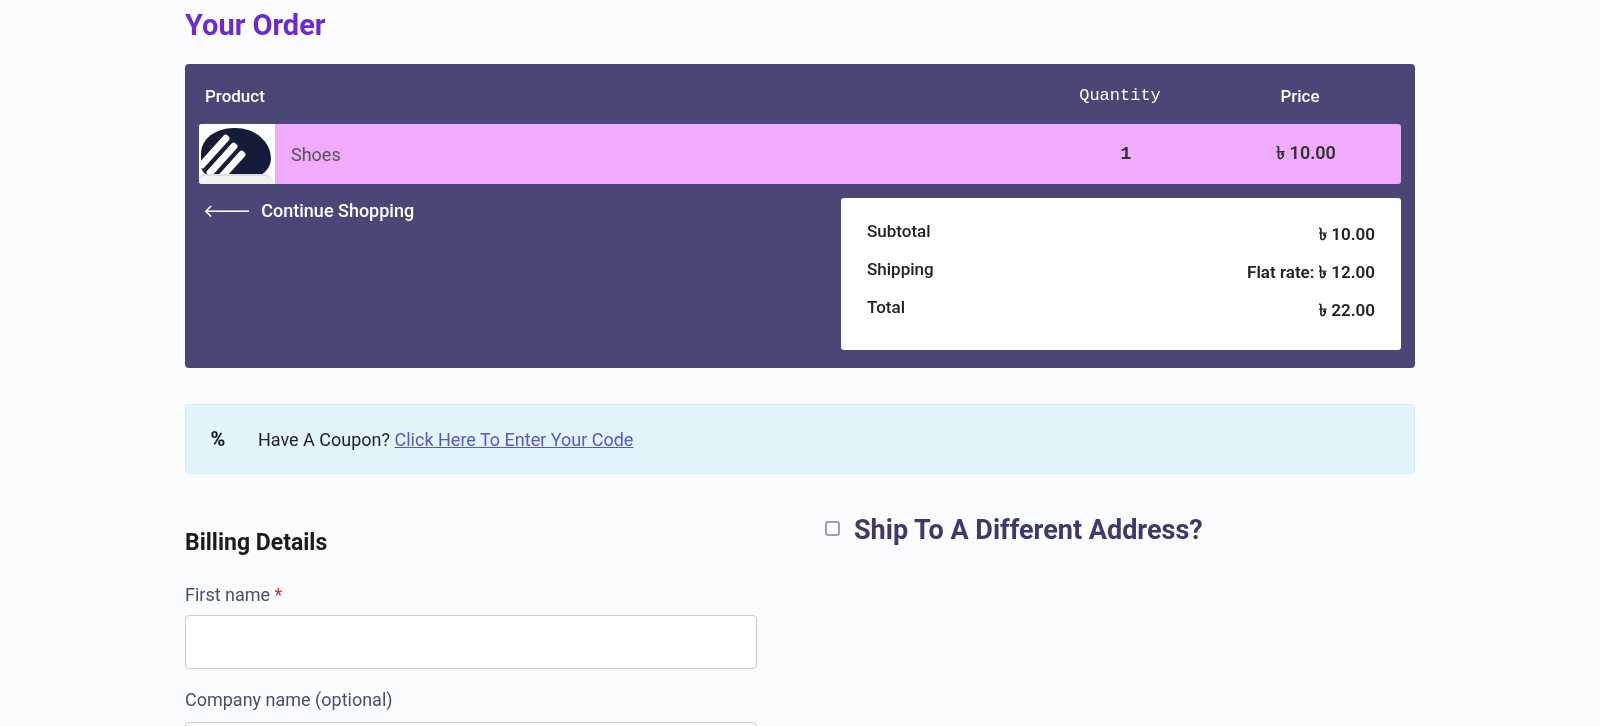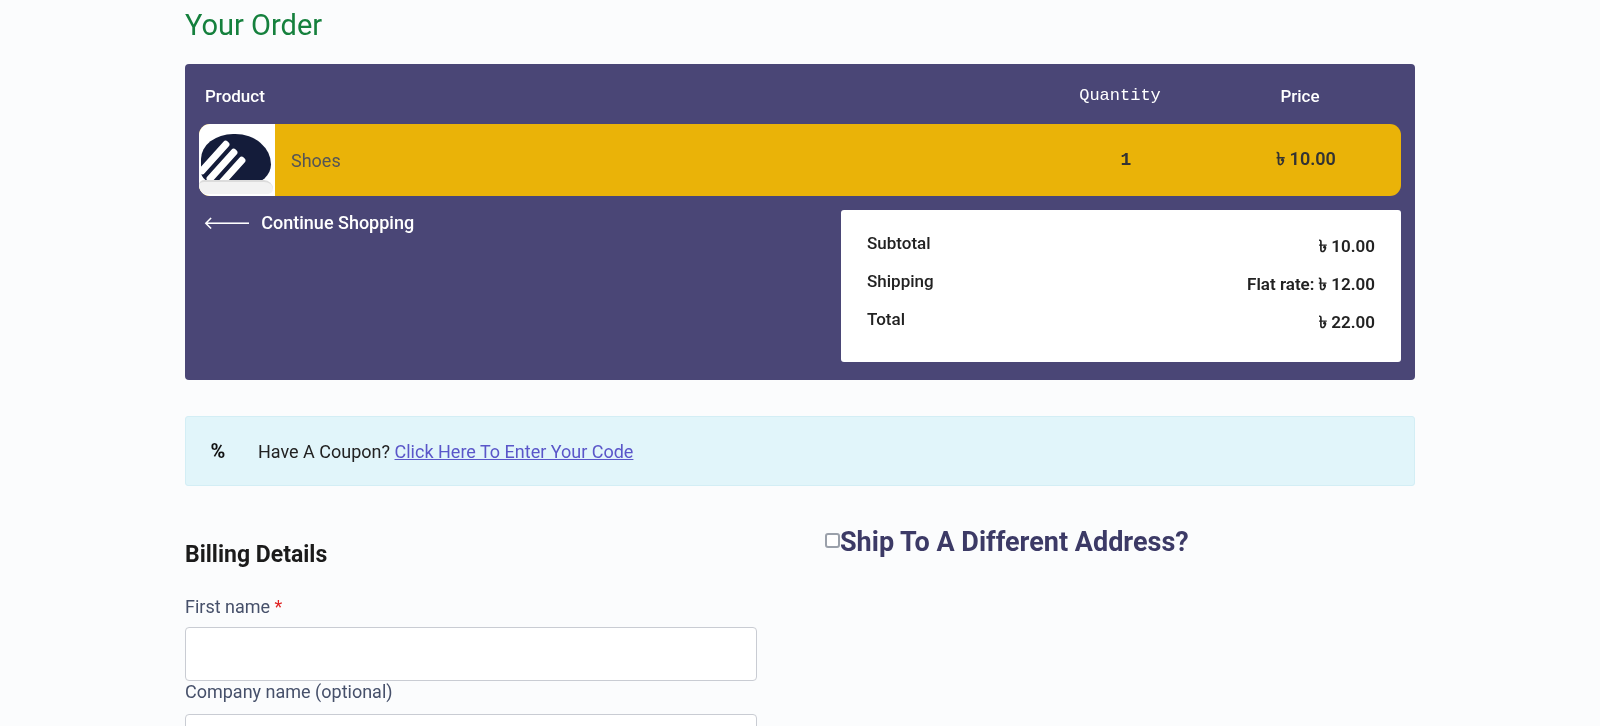--- a/index.html
+++ b/index.html
@@ -11,47 +11,47 @@
     min-height: 726px;
     overflow: hidden;
   }
   .container {
     width: 1230px;
     margin: 0 auto;
     padding-top: 8px;
   }
   h1.section-title {
     font-size: 29px;
-    font-weight: 400;
-    color: #15803d;
+    font-weight: 700;
+    color: #6d28d9;
     margin-bottom: 22px;
   }
   
   .order-panel {
     background: #4a4676;
     border-radius: 4px;
     padding: 14px 14px 18px 14px;
     position: relative;
   }
   .order-head {
     display: flex;
     color: #fff;
     font-size: 17px;
     font-weight: 500;
     padding: 8px 6px 18px 6px;
   }
   .col-product { flex: 1 1 auto; }
   .col-qty { width: 170px; text-align: center; font-family: Liberation Mono, monospace; }
   .col-price { width: 190px; text-align: center; }
   .order-row {
-    background: #eab308;
-    border-radius: 11px;
-    display: flex;
-    align-items: center;
-    height: 72px;
+    background: #f0abfc;
+    border-radius: 3px;
+    display: flex;
+    align-items: center;
+    height: 60px;
     overflow: hidden;
   }
   .order-row .col-product {
     display: flex;
     align-items: center;
     gap: 16px;
     color: #555;
     font-size: 18px;
   }
   .order-row .col-qty, .order-row .col-price {
@@ -166,39 +166,41 @@
   h2.billing-title {
     font-size: 23px;
     font-weight: 700;
     color: #1b1b1b;
     margin-bottom: 28px;
     margin-top: 15px;
   }
   .row-pair {
     display: flex;
     gap: 40px;
+    margin-bottom: 20px;
   }
   .field { flex: 1; display: flex; flex-direction: column; }
   .field-label {
     font-size: 18px;
     color: #46506a;
     margin-bottom: 10px;
   }
   .req { color: #e02424; }
   .text-input {
     height: 54px;
     border: 1px solid #c9ccd3;
     border-radius: 4px;
     padding: 0 12px;
     font-size: 16px;
     background: #fff;
   }
   .ship-heading-row {
     display: flex;
     align-items: center;
+    gap: 14px;
     margin-bottom: 28px;
   }
   .ship-check {
     width: 15px;
     height: 15px;
     border: 2px solid #9aa0aa;
     border-radius: 3px;
     background: #fff;
     cursor: pointer;
     position: relative;

